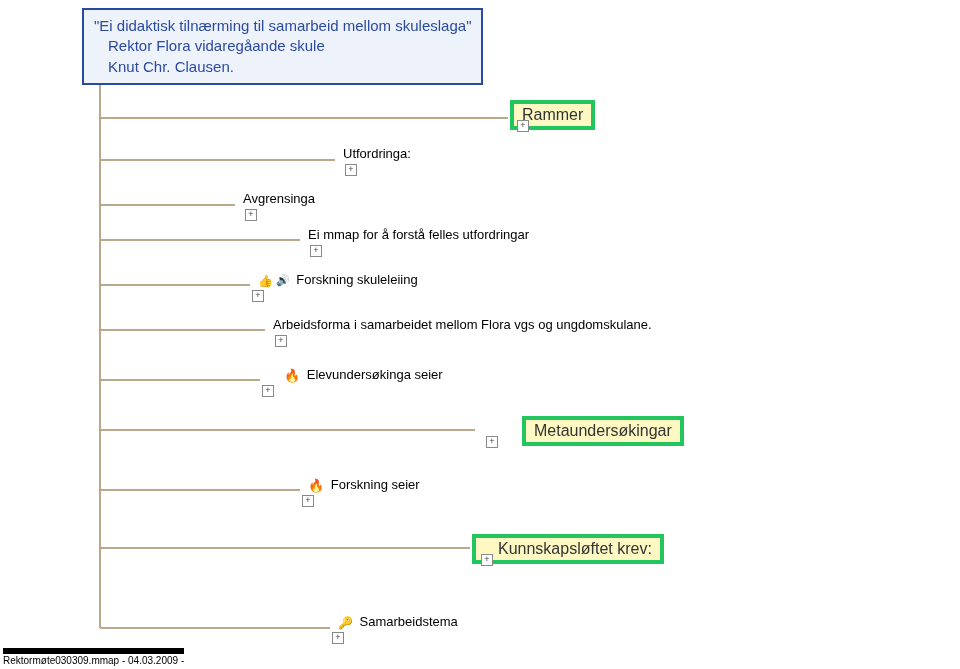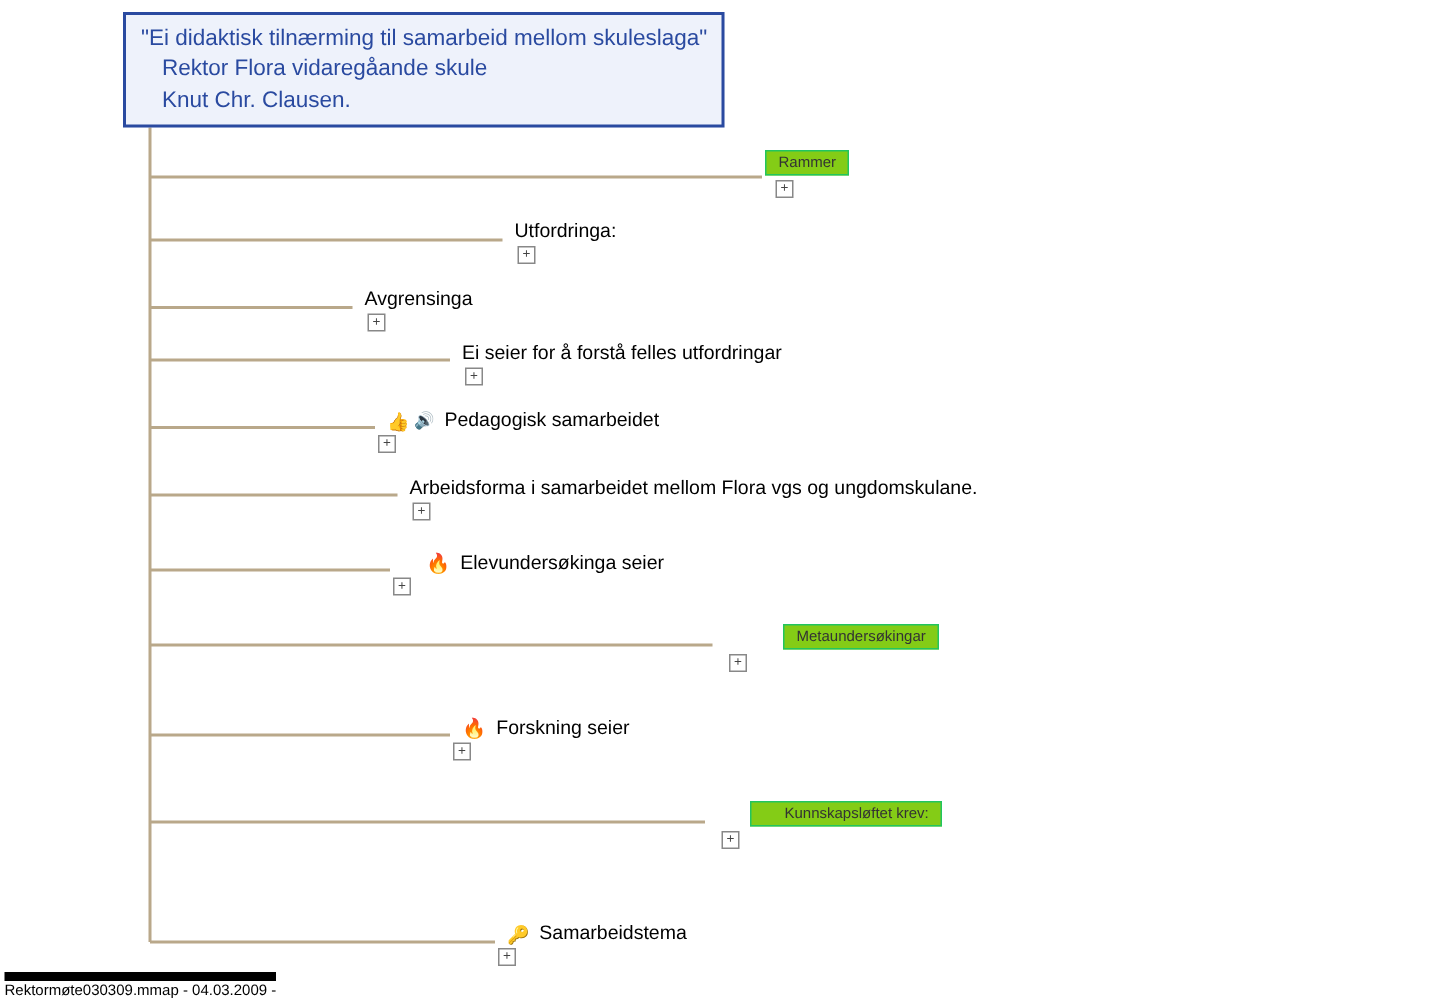--- a/index.html
+++ b/index.html
@@ -32,23 +32,23 @@
     background: #eef2fb;
     padding: 6px 10px;
     font-size: 15px;
     color: #2a4aa0;
     line-height: 1.35;
   }
   .title-box .t1 { display:block; }
   .title-box .t2 { display:block; padding-left:14px; }
   .yellow-box {
     position: absolute;
-    background: #84cc16;
-    border: 1px solid #22c55e;
-    font-size: 10px;
+    background: #fef9c3;
+    border: 4px solid #22c55e;
+    font-size: 16px;
     padding: 2px 8px;
     color: #333;
   }
   .expander {
     position: absolute;
     width: 10px; height: 10px;
     border: 1px solid #888;
     background: #fff;
     font-size: 9px;
     line-height: 9px;
@@ -119,27 +119,27 @@
   <span>Utfordringa:</span>
 </div>
 <div class="expander" style="left:345px; top:164px;">+</div>
 
 <div class="node" style="left:237px; top:189px;">
   <span>Avgrensinga</span>
 </div>
 <div class="expander" style="left:245px; top:209px;">+</div>
 
 <div class="node" style="left:302px; top:225px;">
-  <span>Ei seier for å forstå felles utfordringar</span>
+  <span>Ei mmap for å forstå felles utfordringar</span>
 </div>
 <div class="expander" style="left:310px; top:245px;">+</div>
 
 <div class="node" style="left:252px; top:270px;">
   <span class="icon thumb-icon">👍</span><span class="icon speaker-icon">🔊</span>
-  <span>Pedagogisk samarbeidet</span>
+  <span>Forskning skuleleiing</span>
 </div>
 <div class="expander" style="left:252px; top:290px;">+</div>
 
 <div class="node" style="left:267px; top:315px;">
   <span>Arbeidsforma i samarbeidet mellom Flora vgs og ungdomskulane.</span>
 </div>
 <div class="expander" style="left:275px; top:335px;">+</div>
 
 <div class="node" style="left:262px; top:365px;margin-left:16px;">
   <span class="icon fire-icon">🔥</span>
@@ -151,21 +151,21 @@
   <span>Metaundersøkingar</span>
 </div>
 <div class="expander" style="left:486px; top:436px;">+</div>
 
 <div class="node" style="left:302px; top:475px;">
   <span class="icon fire-icon">🔥</span>
   <span>Forskning seier</span>
 </div>
 <div class="expander" style="left:302px; top:495px;">+</div>
 
-<div class="yellow-box" style="left:500px; top:534px;padding-left:22px;">
+<div class="yellow-box" style="left:472px; top:534px;padding-left:22px;">
   <span>Kunnskapsløftet krev:</span>
 </div>
 <div class="expander" style="left:481px; top:554px;">+</div>
 
 <div class="node" style="left:332px; top:612px;">
   <span class="icon key-icon">🔑</span>
   <span>Samarbeidstema</span>
 </div>
 <div class="expander" style="left:332px; top:632px;">+</div>
 

